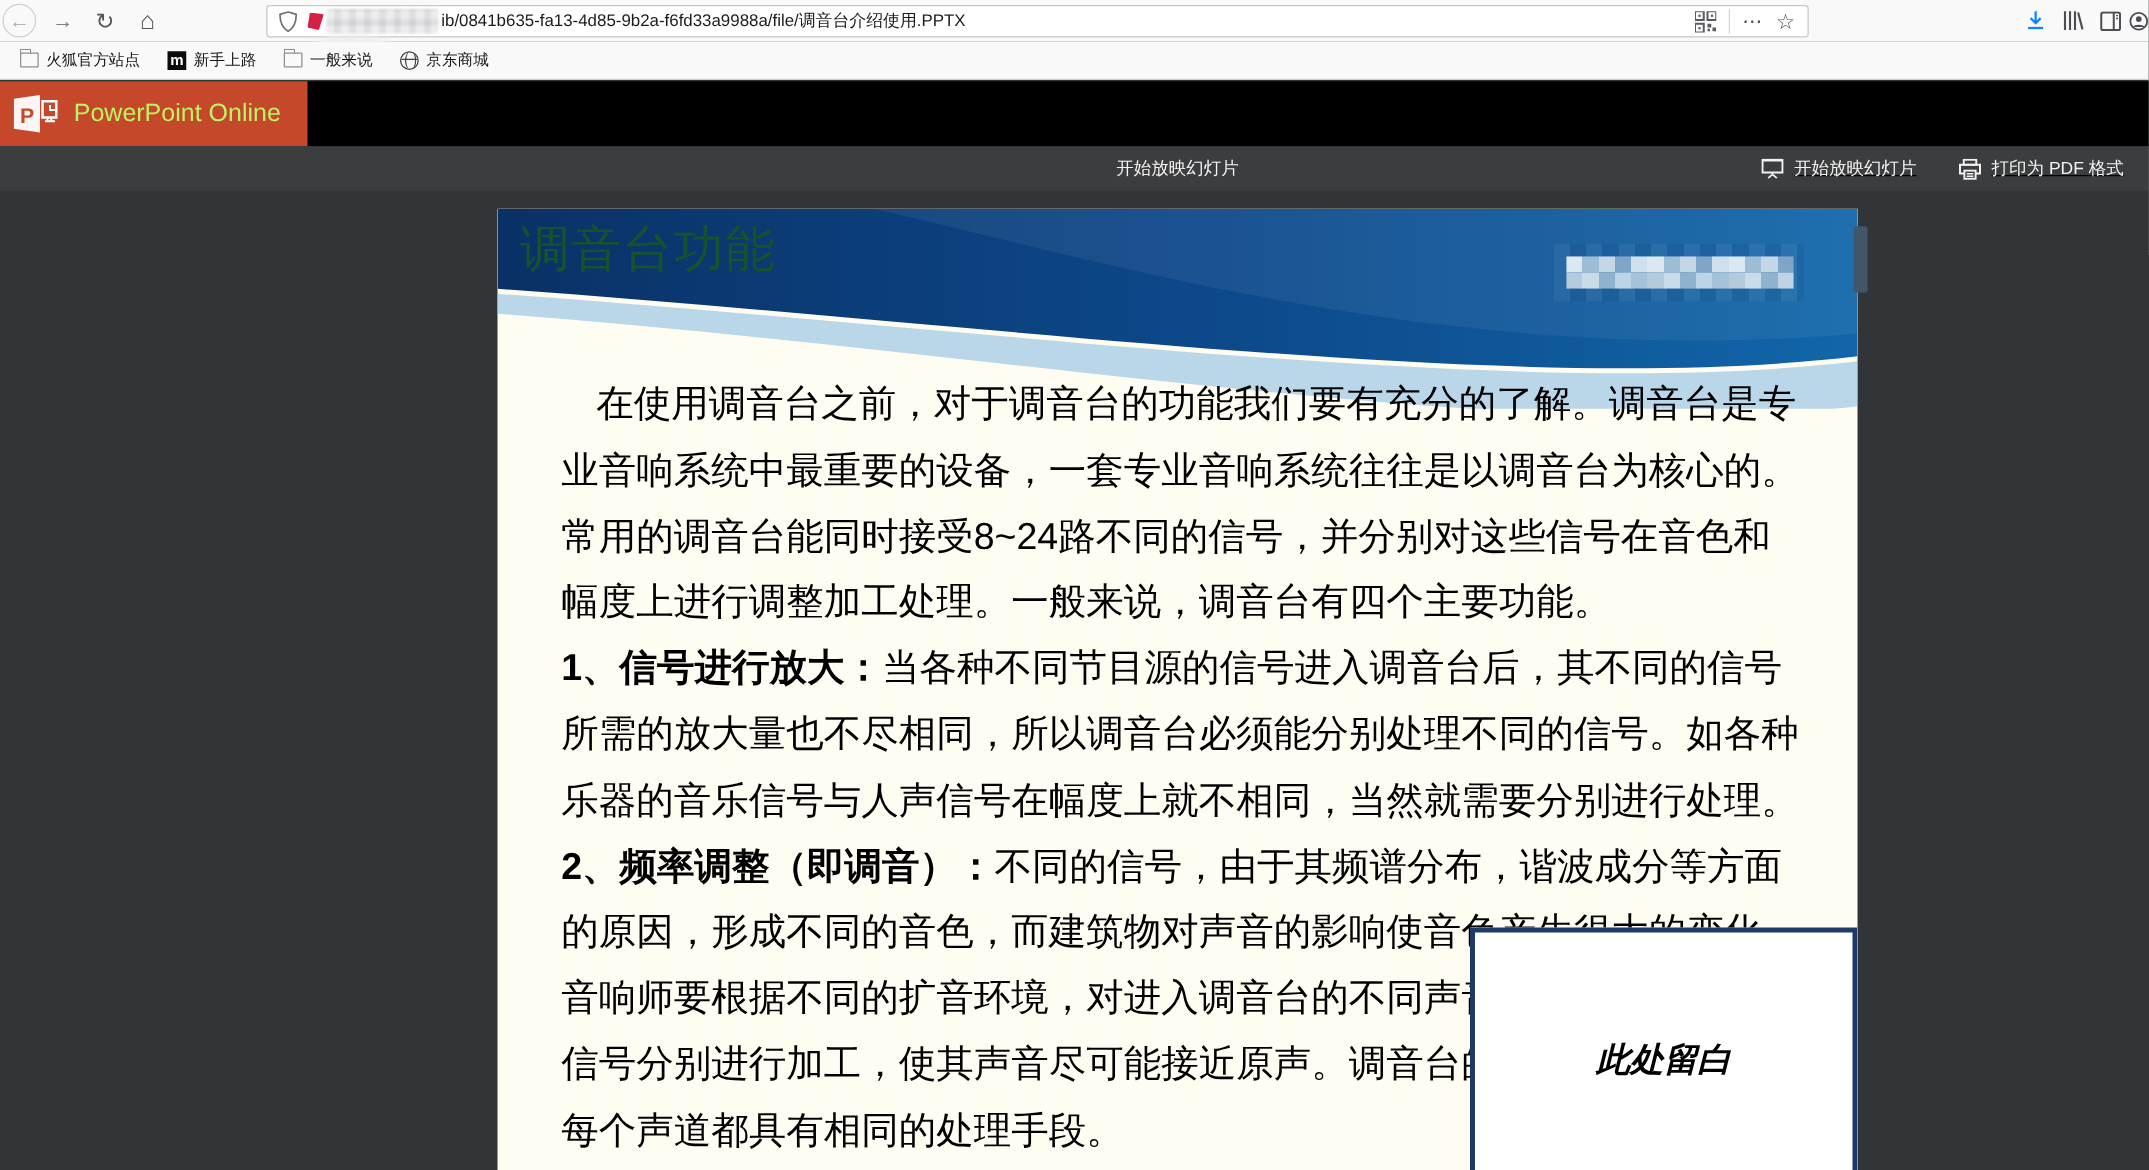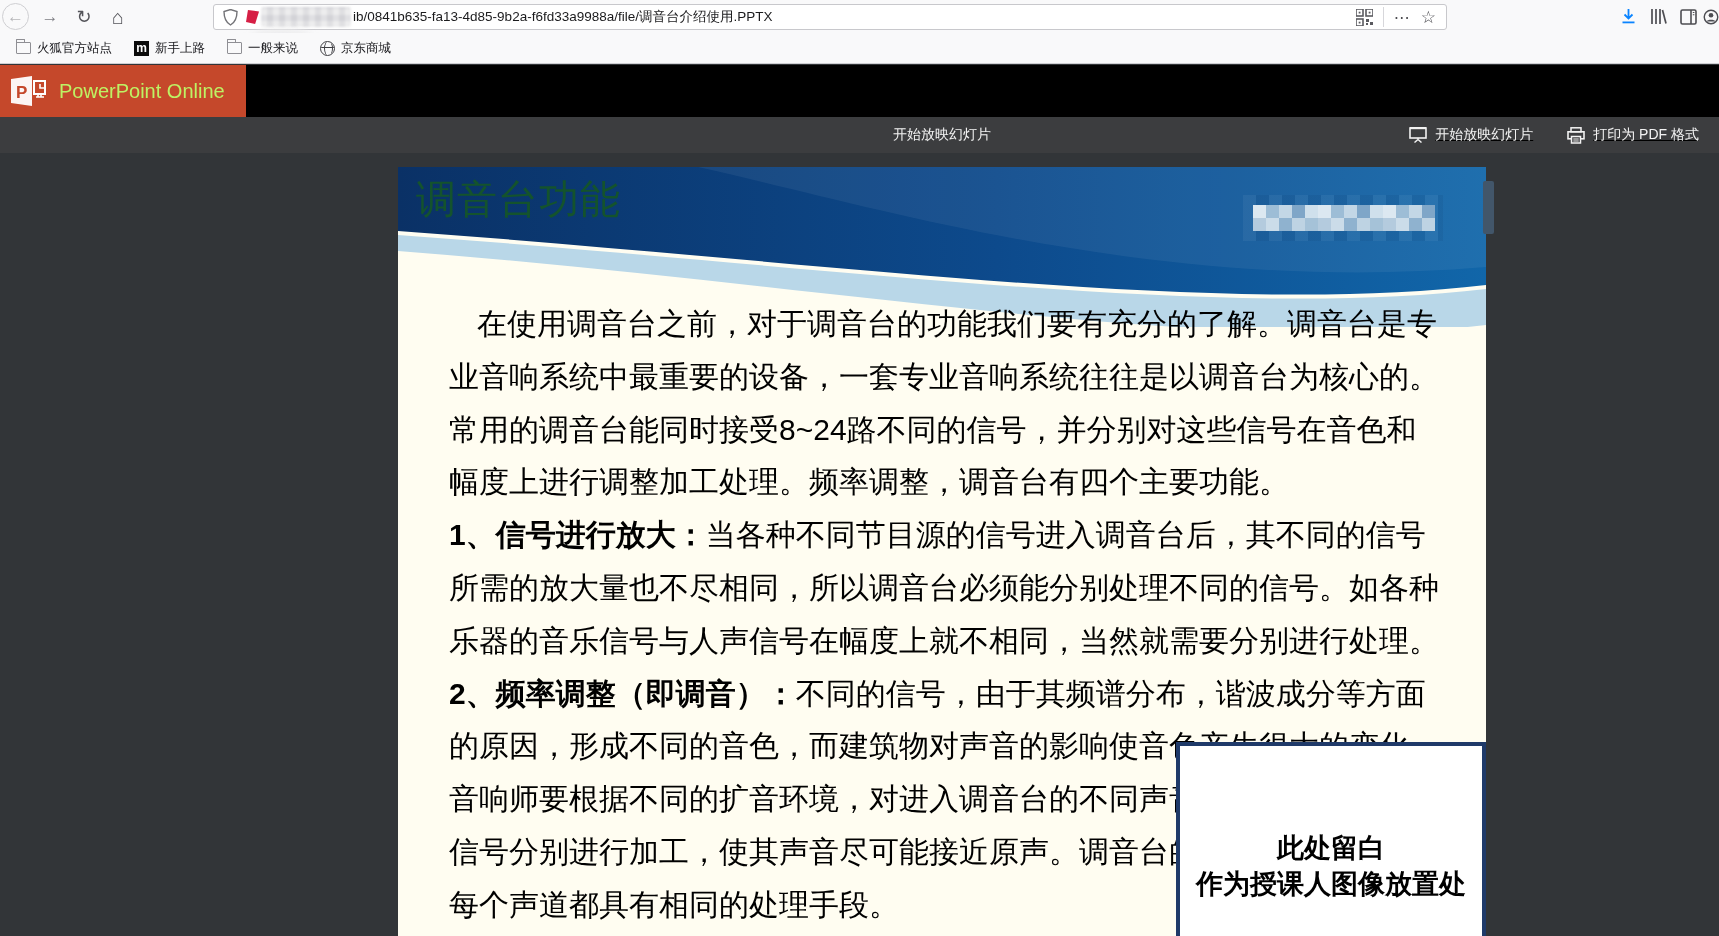--- a/index.html
+++ b/index.html
@@ -76,21 +76,21 @@
   .redaction .row2 { height:13px;
         background:repeating-linear-gradient(90deg,#b4cbde 0 13px,#cbdce9 13px 26px,#8fb2cf 26px 39px,#bed3e3 39px 52px,#a5c2d8 52px 65px); }
 
   .slide-body { position:absolute; left:51px; top:131px; width:960px; color:#000000; font-size:30px; }
   .bline { height:52.8px; line-height:52.8px; white-space:nowrap; }
   .bline.indent { padding-left:28px; }
   .bline b { font-weight:700; }
 
   .placeholder-box { position:absolute; left:778px; top:575px; width:310px; height:400px; background:#ffffff;
         border:4px solid #1f3a69; text-align:center; padding-top:84px; }
-  .placeholder-box .ph-line { color:#000000; font-weight:700; font-size:27px; line-height:36px; }
+  .placeholder-box .ph-line { color:#000000; font-weight:700; font-size:27px; line-height:36px;font-style:italic; }
 
   .slide-scroll-thumb { position:absolute; left:1483px; top:28px; width:11px; height:53px; background:#42566a; border-radius:2px; }
 </style>
 </head>
 <body>
 
 <div class="nav-toolbar">
   <div class="nav-btn back">←</div>
   <div class="nav-btn fwd">→</div>
   <div class="nav-btn reload">↻</div>
@@ -235,31 +235,30 @@
     <div class="redaction-outer"></div>
     <div class="redaction">
       <div class="row1"></div>
         <div class="row2"></div>
     </div>
 
     <div class="slide-body">
       <div class="bline indent"><b></b><span>在使用调音台之前，对于调音台的功能我们要有充分的了解。调音台是专</span></div>
       <div class="bline"><b></b><span>业音响系统中最重要的设备，一套专业音响系统往往是以调音台为核心的。</span></div>
       <div class="bline"><b></b><span>常用的调音台能同时接受8~24路不同的信号，并分别对这些信号在音色和</span></div>
-      <div class="bline"><b></b><span>幅度上进行调整加工处理。频率调整，调音台有四个主要功能。</span></div>
+      <div class="bline"><b></b><span>幅度上进行调整加工处理。一般来说，调音台有四个主要功能。</span></div>
       <div class="bline"><b>1、信号进行放大：</b><span>当各种不同节目源的信号进入调音台后，其不同的信号</span></div>
       <div class="bline"><b></b><span>所需的放大量也不尽相同，所以调音台必须能分别处理不同的信号。如各种</span></div>
       <div class="bline"><b></b><span>乐器的音乐信号与人声信号在幅度上就不相同，当然就需要分别进行处理。</span></div>
       <div class="bline"><b>2、频率调整（即调音）：</b><span>不同的信号，由于其频谱分布，谐波成分等方面</span></div>
       <div class="bline"><b></b><span>的原因，形成不同的音色，而建筑物对声音的影响使音色产生很大的变化。</span></div>
       <div class="bline"><b></b><span>音响师要根据不同的扩音环境，对进入调音台的不同声音</span></div>
       <div class="bline"><b></b><span>信号分别进行加工，使其声音尽可能接近原声。调音台的</span></div>
       <div class="bline"><b></b><span>每个声道都具有相同的处理手段。</span></div>
     </div>
 
     <div class="placeholder-box">
       <div class="ph-line">此处留白</div>
-      <div class="ph-line">作为授课人图像放置处</div>
     </div>
   </div>
 
   <div class="slide-scroll-thumb"></div>
 </div>
 
 </body></html>

